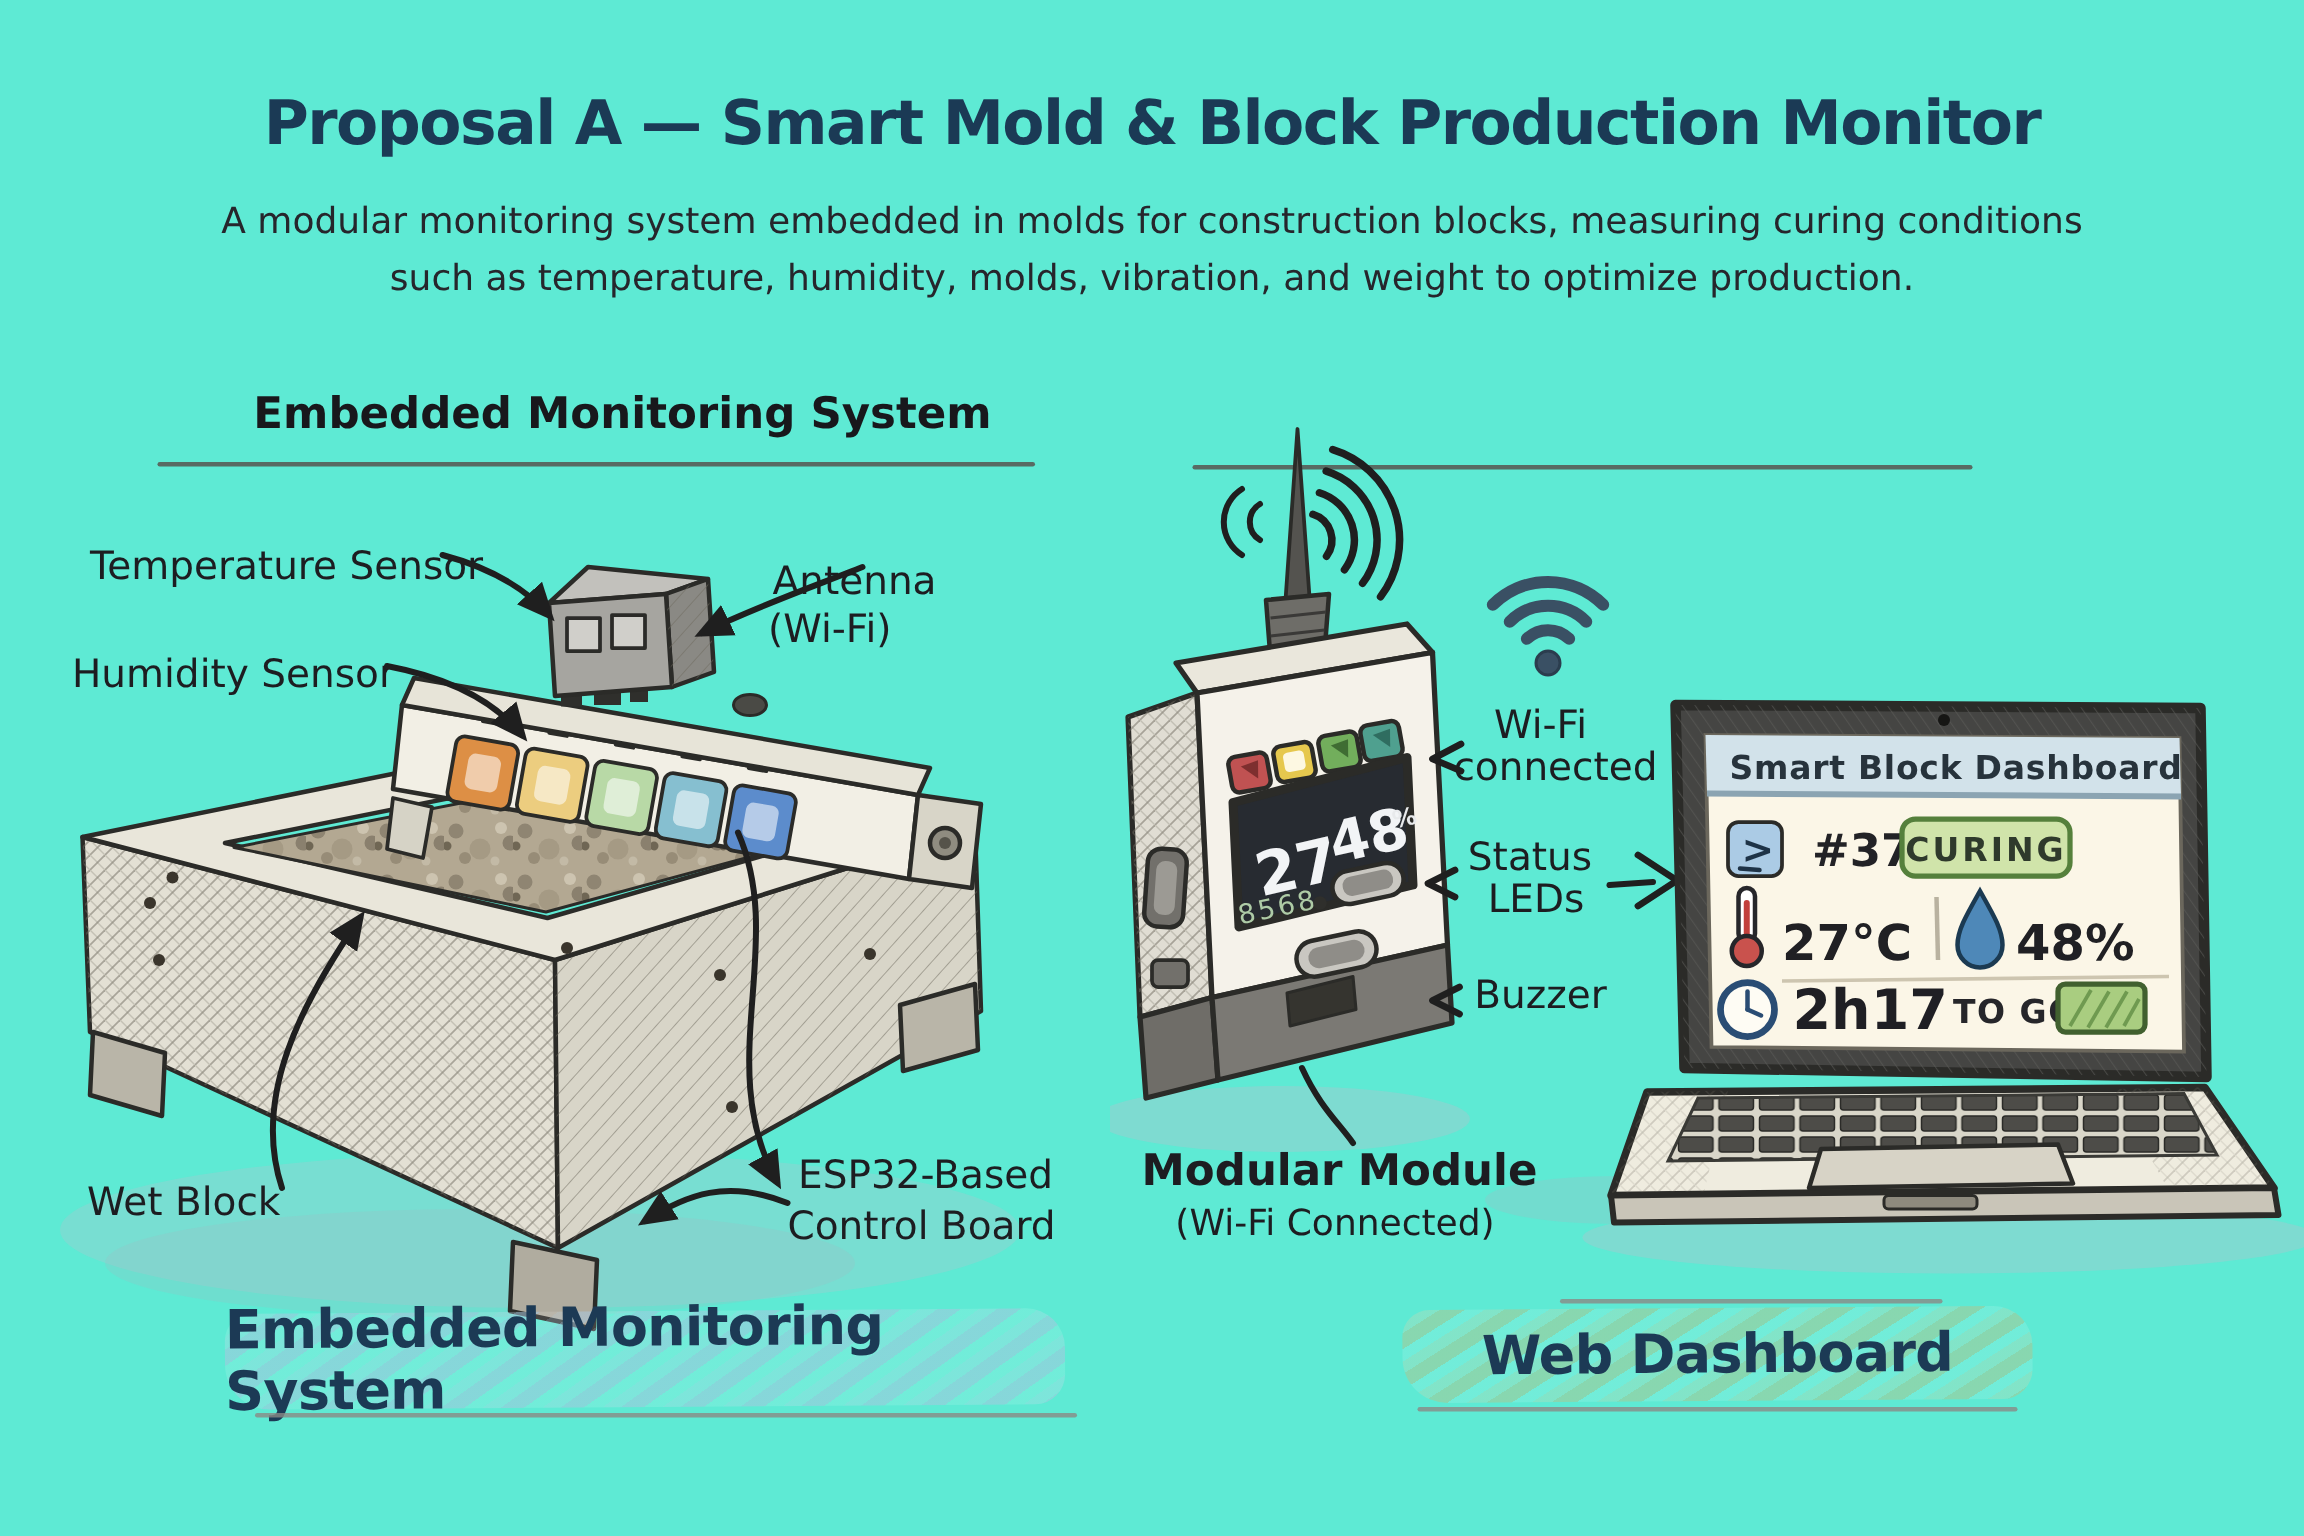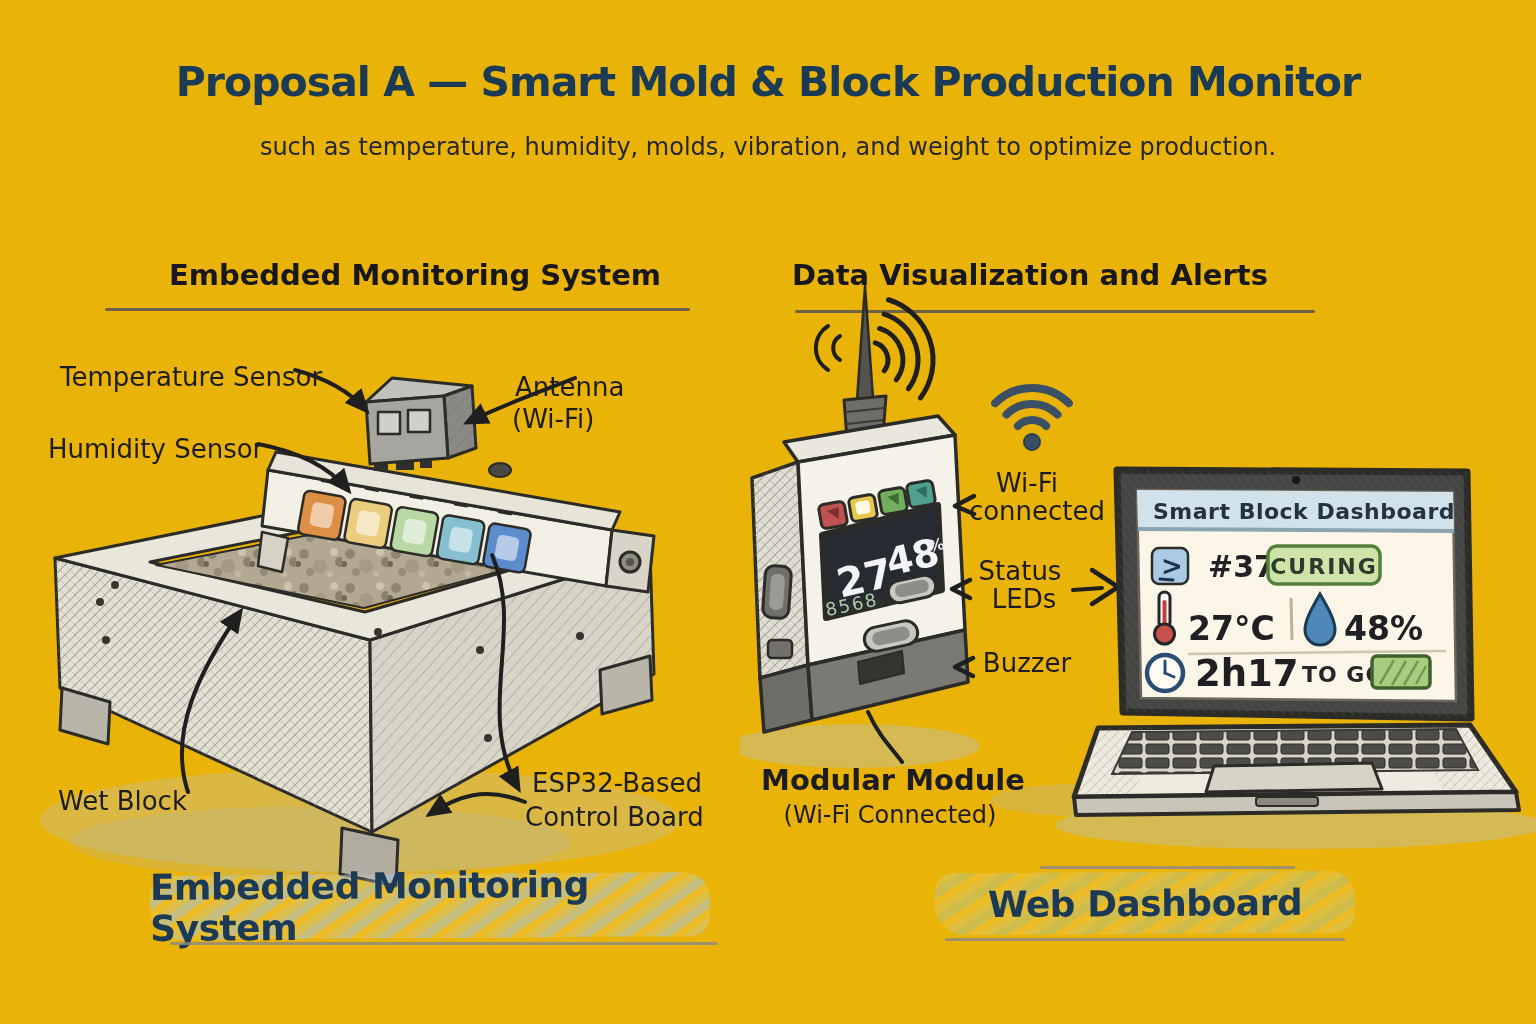--- a/index.html
+++ b/index.html
@@ -1,16 +1,16 @@
 <!DOCTYPE html>
 <html><head>
 <meta charset="utf-8">
 <style>
   html,body{margin:0;padding:0;background:#e8e8e8;}
-  .canvas{position:relative;width:1536px;height:1024px;background:#eab308;overflow:hidden;
+  .canvas{position:relative;width:1536px;height:1024px;background:#5eead4;overflow:hidden;
           font-family:"DejaVu Sans",sans-serif;}
   .abs{position:absolute;}
   .title{width:1536px;top:58px;text-align:center;font-size:41px;font-weight:700;
          letter-spacing:-1px;color:#1b3a55;}
   .subtitle{width:1536px;top:128px;text-align:center;font-size:24px;font-weight:500;
             color:#26262c;line-height:38px;}
   .sec-head{font-size:29px;font-weight:700;color:#18181c;text-align:center;}
   .sec-line{height:3px;background:#57554f;opacity:.85;border-radius:2px;}
   .cap-band{border-radius:18px 26px 20px 30px;transform:rotate(-.4deg);
             display:flex;align-items:center;justify-content:center;}
@@ -26,26 +26,26 @@
   .chev{stroke:#1f1f1f;stroke-width:4.5;fill:none;stroke-linecap:round;stroke-linejoin:round;}
   .ink{stroke:#2b2b28;stroke-linejoin:round;stroke-linecap:round;}
 </style>
 </head>
 <body>
 
 <div class="canvas">
 
   <div class="abs title">Proposal A — Smart Mold &amp; Block Production Monitor</div>
   <div class="abs subtitle">
+    <div>A modular monitoring system embedded in molds for construction blocks, measuring curing conditions</div>
     <div>such as temperature, humidity, molds, vibration, and weight to optimize production.</div>
   </div>
 
   <div class="abs sec-head" style="left:115px;top:258px;width:600px;">Embedded Monitoring System</div>
   <div class="abs sec-line" style="left:105px;top:308px;width:585px;"></div>
-  <div class="abs sec-head" style="left:750px;top:258px;width:560px;">Data Visualization and Alerts</div>
   <div class="abs sec-line" style="left:795px;top:310px;width:520px;"></div>
 
   <svg class="abs" style="left:20px;top:340px;" width="720" height="560" viewBox="0 0 720 560">
     <defs>
       <marker id="ah" viewBox="0 0 10 10" refX="7" refY="5" markerWidth="7" markerHeight="7" orient="auto-start-reverse">
         <path d="M0,1 L9,5 L0,9 Z" fill="#1f1f1f"></path>
       </marker>
       <pattern id="concrete" width="46" height="34" patternUnits="userSpaceOnUse">
         <rect width="46" height="34" fill="#b3a892"></rect>
         <circle cx="8" cy="10" r="5" fill="#8f8572"></circle>

